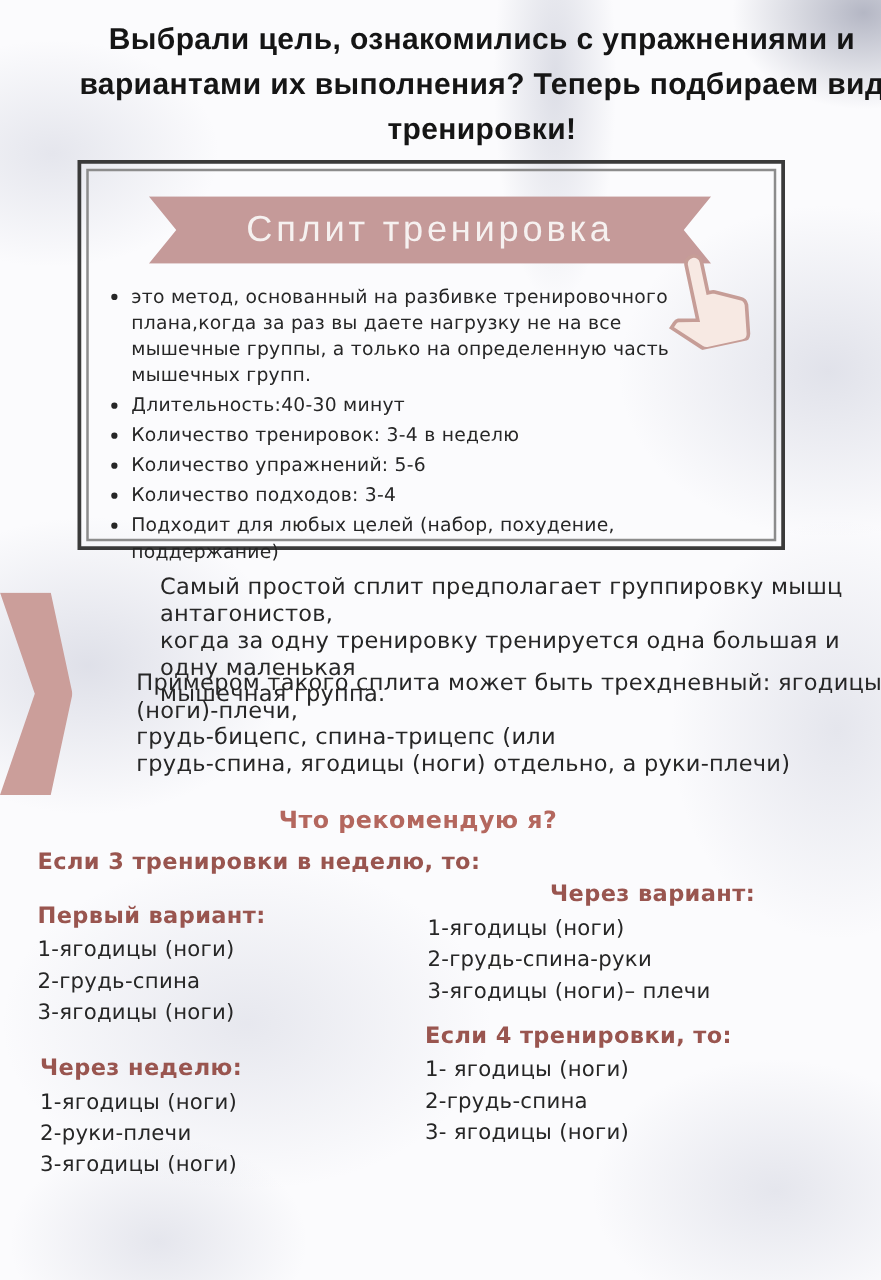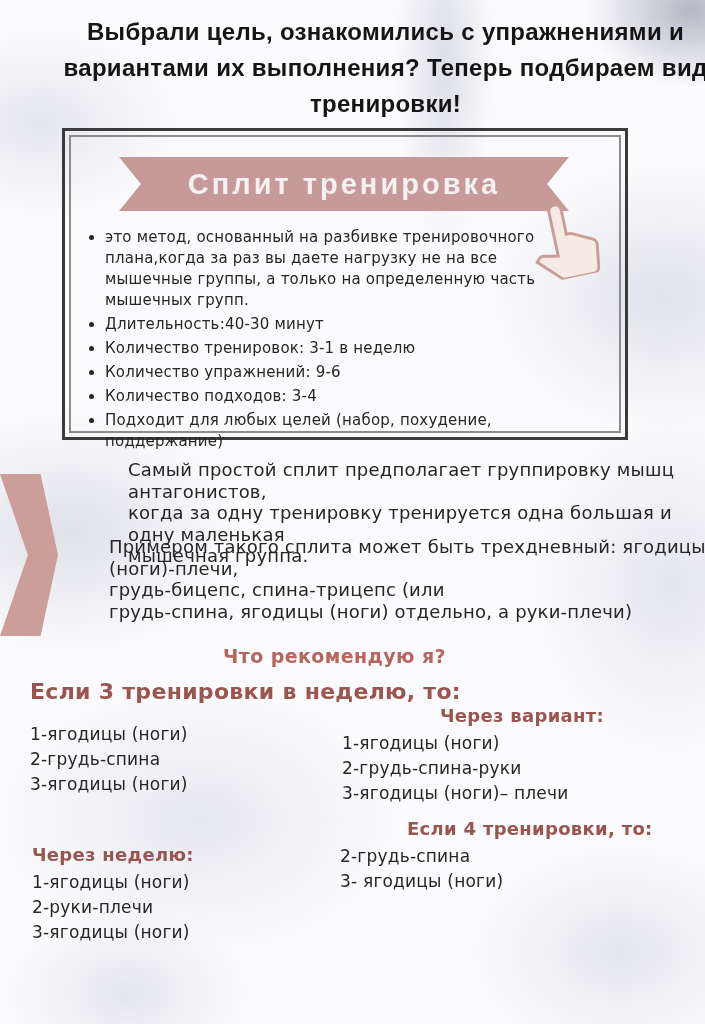--- a/index.html
+++ b/index.html
@@ -38,21 +38,21 @@
     border:2px solid #8c8c8c;position:relative;
   }
   .banner-ribbon{
     position:absolute;left:48px;top:20px;width:450px;height:54px;
     background:#c59a99;
     clip-path:polygon(0 0,100% 0,calc(100% - 22px) 50%,100% 100%,0 100%,22px 50%);
     display:flex;align-items:center;justify-content:center;
   }
   .banner-label{
     color:#f6f1f0;font-family:"Liberation Sans",sans-serif;
-    font-size:29px;font-weight:bold;letter-spacing:3px;
+    font-size:29px;font-weight:normal;letter-spacing:3px;
   }
   .hand-pointer{
     position:absolute;left:440px;top:42px;width:100px;height:100px;
     transform:rotate(-12deg);z-index:5;
   }
   .card-bullets{
     position:absolute;left:14px;right:14px;top:90px;
     margin:0;padding-left:20px;
   }
   .card-bullets li{
@@ -73,37 +73,37 @@
   .paragraph-2{left:76px;top:536px;width:625px;}
   
   .recommend-heading{
     position:absolute;top:645px;left:0;width:705px;text-align:center;
   }
   .recommend-heading span{
     position:relative;left:-18px;color:#b4675e;
     font-size:19px;font-weight:bold;letter-spacing:.4px;
   }
   .plan-label{
-    position:absolute;color:#99554f;font-size:22px;
+    position:absolute;color:#99554f;font-size:18px;
     font-weight:bold;letter-spacing:.3px;
   }
   .label-3week{left:30px;top:679px;}
   .plan-col{position:absolute;}
   .plan-col h3{
     margin:0 0 5px 0;color:#99554f;font-size:18px;
     font-weight:bold;letter-spacing:.3px;
   }
   .plan-col ul{list-style:none;margin:0;padding:0;}
   .plan-col li{font-size:17px;line-height:25px;color:#262626;letter-spacing:.2px;}
   .col-variant1{left:30px;top:722px;}
   .col-variant2{left:342px;top:705px;}
   .col-variant2 h3{margin-left:98px;}
   .col-nextweek{left:32px;top:844px;}
   .col-4week{left:340px;top:818px;}
-  .col-4week h3{margin-left:67px;text-align:right;}
+  .col-4week h3{text-align:right;}
 </style>
 </head>
 <body>
 
 <div class="stage">
 
   <div class="page-title pre">Выбрали цель, ознакомились с упражнениями и
 вариантами их выполнения? Теперь подбираем вид
 тренировки!</div>
 
@@ -111,22 +111,22 @@
     <div class="split-card-inner">
       <div class="banner-ribbon">
         <span class="banner-label">Сплит тренировка</span>
       </div>
       <ul class="card-bullets">
         <li>это метод, основанный на разбивке тренировочного
 плана,когда за раз вы даете нагрузку не на все
 мышечные группы, а только на определенную часть
 мышечных групп.</li>
         <li>Длительность:40-30 минут</li>
-        <li>Количество тренировок: 3-1 в неделю</li>
-        <li>Количество упражнений: 9-6</li>
+        <li>Количество тренировок: 3-4 в неделю</li>
+        <li>Количество упражнений: 5-6</li>
         <li>Количество подходов: 3-4</li>
         <li>Подходит для любых целей (набор, похудение,
 поддержание)</li>
       </ul>
       <span class="hand-pointer">
         <svg viewBox="0 0 24 24" width="100" height="100">
           <path d="M18.84 15.87l-4.54-2.26c-.17-.07-.35-.11-.54-.11H13v-6c0-.83-.67-1.5-1.5-1.5S10 6.67 10 7.5v10.74c-3.6-.76-3.54-.75-3.67-.75-.31 0-.59.13-.79.33l-.79.8 4.94 4.94c.27.27.65.44 1.06.44h6.79c.75 0 1.33-.55 1.44-1.28l.75-5.27c.01-.07.02-.14.02-.2 0-.62-.38-1.16-.91-1.38z" fill="#f7e9e3" stroke="#c69d97" stroke-width="0.7"></path>
         </svg>
       </span>
     </div>
@@ -141,20 +141,21 @@
 грудь-бицепс, спина-трицепс (или
 грудь-спина, ягодицы (ноги) отдельно, а руки-плечи)</p>
 
   <div class="recommend-heading">
     <span>Что рекомендую я?</span>
   </div>
 
   <div class="plan-label label-3week">Если 3 тренировки в неделю, то:</div>
 
   <div class="plan-col col-variant1">
+    <h3>Первый вариант:</h3>
     <ul>
       <li>1-ягодицы (ноги)</li>
       <li>2-грудь-спина</li>
       <li>3-ягодицы (ноги)</li>
     </ul>
   </div>
 
   <div class="plan-col col-variant2">
     <h3>Через вариант:</h3>
     <ul>
@@ -169,18 +170,19 @@
     <ul>
       <li>1-ягодицы (ноги)</li>
       <li>2-руки-плечи</li>
       <li>3-ягодицы (ноги)</li>
     </ul>
   </div>
 
   <div class="plan-col col-4week">
     <h3>Если 4 тренировки, то:</h3>
     <ul>
+      <li>1- ягодицы (ноги)</li>
       <li>2-грудь-спина</li>
       <li>3- ягодицы (ноги)</li>
     </ul>
   </div>
 
 </div>
 
 </body></html>

